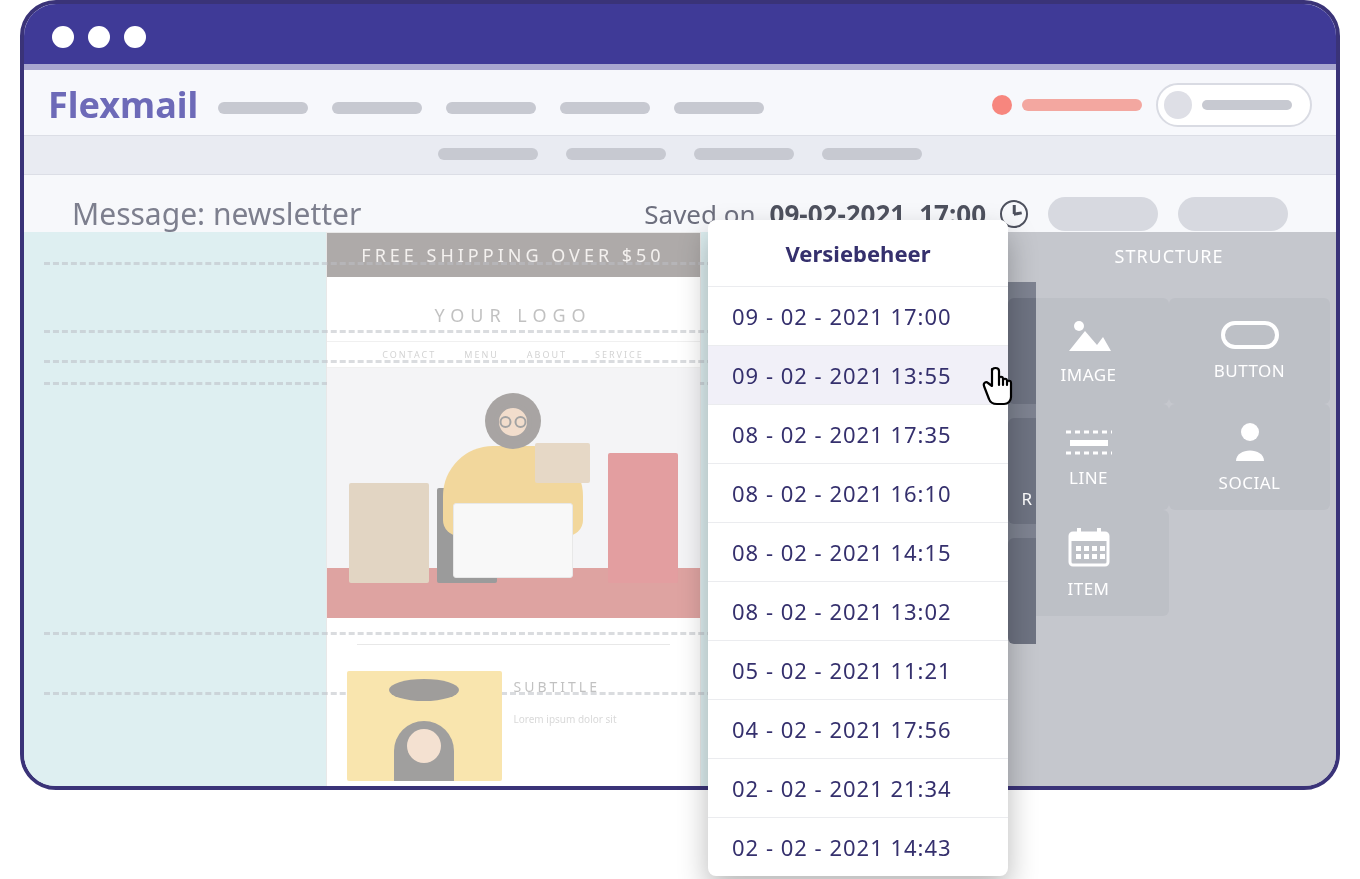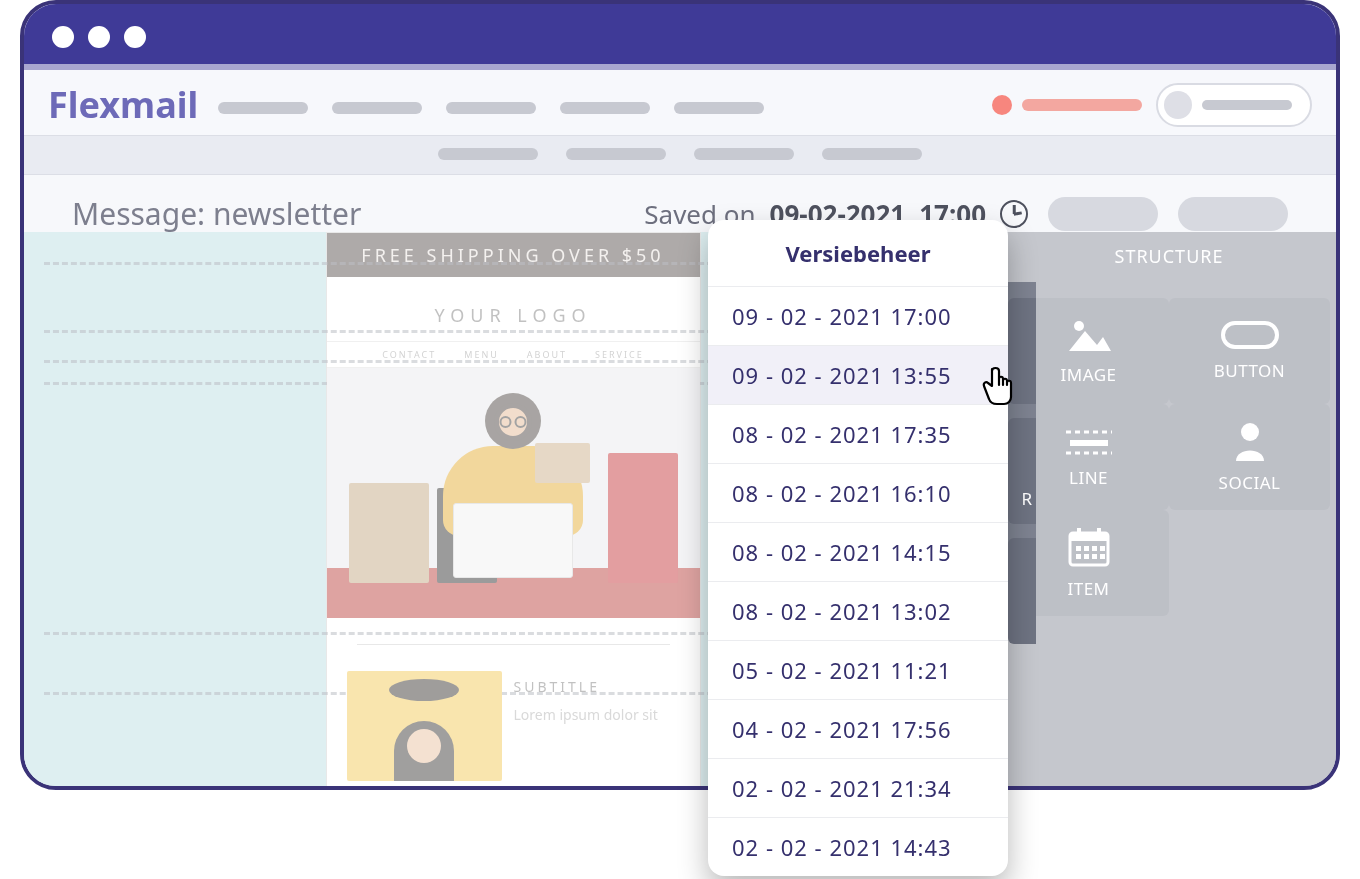--- a/index.html
+++ b/index.html
@@ -70,31 +70,31 @@
   .person-body{position:absolute;top:78px;left:50%;transform:translateX(-50%);width:140px;height:90px;background:#e2a725;border-radius:50px 50px 16px 16px;}
   .box-hold{position:absolute;top:75px;right:110px;width:55px;height:40px;background:#c8a980;border-radius:2px;}
   .email-sep{border-top:1px solid #ccc;margin:26px 30px;}
   .email-row{display:flex;padding:0 20px 20px;}
   .email-thumb{width:155px;height:110px;background:#f1c54c;border-radius:2px;position:relative;overflow:hidden;flex-shrink:0;}
   .thumb-person{position:absolute;left:50%;bottom:0;transform:translateX(-50%);width:60px;height:60px;border-radius:50% 50% 0 0;background:#2e2b28;}
   .thumb-face{position:absolute;left:50%;bottom:18px;transform:translateX(-50%);width:34px;height:34px;border-radius:50%;background:#e7bd99;}
   .thumb-hat{position:absolute;left:50%;top:8px;transform:translateX(-50%);width:70px;height:22px;border-radius:50%;background:#2b2723;}
   .email-text{padding:6px 12px;}
   .email-sub{letter-spacing:3px;color:#777;font-size:14px;}
-  .email-lorem{color:#aaa;font-size:14px;margin-top:9px;}
+  .email-lorem{color:#aaa;font-size:10px;margin-top:16px;}
   
   .panel{width:334px;background:var(--panel-gray);flex-shrink:0;display:flex;flex-direction:column;}
   .panel-tabs{display:flex;height:50px;}
   .panel-tab{flex:1;color:#fff;text-align:center;font-size:18px;letter-spacing:1px;display:flex;align-items:center;justify-content:center;border-bottom:3px solid transparent;}
   .panel-tab.active{background:#8c91a0;border-bottom-color:#fff;}
   .elements-grid{display:grid;grid-template-columns:repeat(2,1fr);padding:16px 6px;}
   .element-tile{background:#6e7382;border-radius:6px;height:106px;display:flex;flex-direction:column;align-items:center;justify-content:center;gap:10px;color:#fff;font-size:17px;letter-spacing:0.5px;position:relative;}
   .icon{color:#fff;}
   
-  .versions{position:absolute;top:220px;left:688px;width:300px;background:#fff;border-radius:16px;box-shadow:0 14px 30px rgba(0,0,0,0.28);z-index:30;}
+  .versions{position:absolute;top:220px;left:688px;width:300px;background:#fff;border-radius:8px;box-shadow:0 14px 30px rgba(0,0,0,0.28);z-index:30;}
   .versions-head{color:var(--purple-text);text-align:center;font-weight:700;font-size:22px;padding:18px 0;}
   .version-item{padding:14px 24px;color:var(--purple-text);font-size:22px;border-top:1px solid #ebecef;letter-spacing:1px;white-space:nowrap;}
   .version-item.hover{background:#f1f0f8;}
   
   .cursor{position:absolute;top:380px;left:964px;z-index:40;}
   
   .fade-overlay{position:absolute;inset:60px 0 0 0;background:rgba(255,255,255,0.55);pointer-events:none;z-index:5;}
   .versions,.cursor{z-index:50;}
   .page-head,.saved{position:relative;z-index:20;}
 </style>

